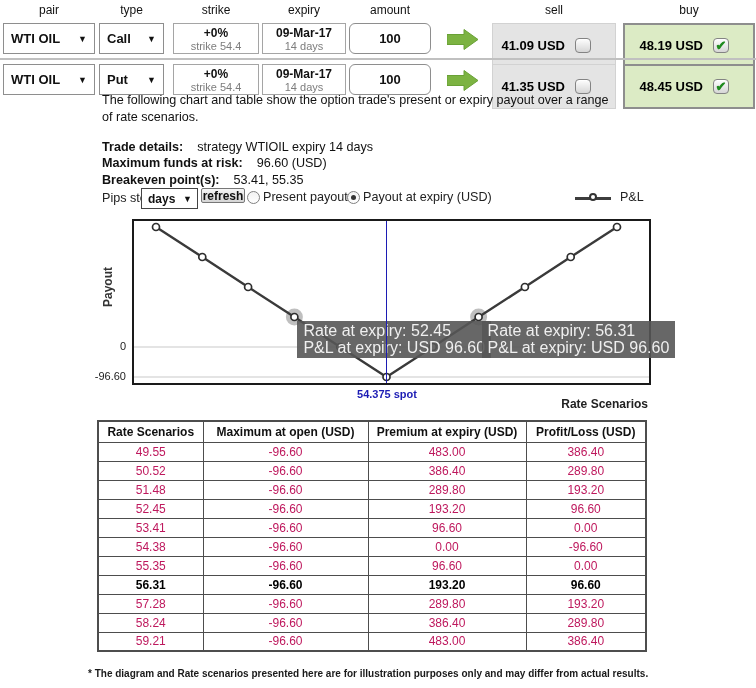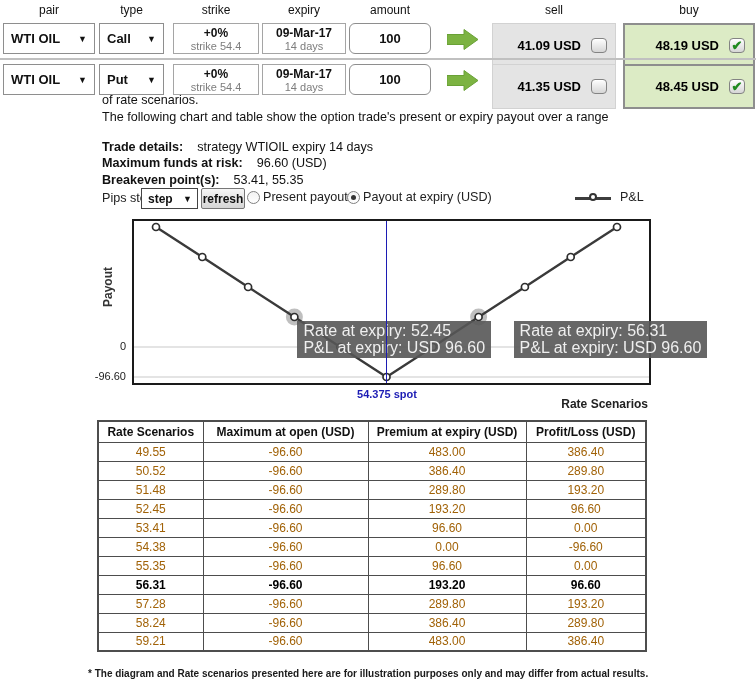--- a/index.html
+++ b/index.html
@@ -24,21 +24,21 @@
   .amount-box { display:flex; align-items:center; justify-content:center;
     font-weight:bold; font-size:13px;border-radius:6px; }
   .pair-box { left:3px;  width:92px; }
   .type-box { left:99px; width:65px; }
   .strike-box { left:173px; width:86px; }
   .expiry-box { left:262px; width:84px; }
   .amount-box { left:349px; width:82px; }
   .arrow-wrap { position:absolute; left:447px; width:32px; height:21px; }
   .row1 .arrow-wrap { top:29px; } .row2 .arrow-wrap { top:70px; }
   .price-btn { position:absolute; height:45px; display:flex; align-items:center;
-    justify-content:flex-end; gap:10px; padding-right:8px; cursor:pointer; }
+    justify-content:flex-end; gap:10px; padding-right:24px; cursor:pointer; }
   .row1 .price-btn { top:23px; } .row2 .price-btn { top:64px; }
   .sell-btn { left:492px; width:124px; background:var(--sell_bg); border:1px solid #d2d2d2; }
   .buy-btn  { left:623px; width:132px; background:var(--buy_bg);  border:2px solid #8e8e8e; }
   .price { font-weight:bold; font-size:13px; color:#000; }
   .toggle { width:16px; height:15px; border:1px solid #838383; border-radius:4px;
     background:linear-gradient(180deg,#fefefe,#d6d6d6);
     box-shadow:inset 0 1px 0 #fff; display:flex; align-items:center; justify-content:center; }
   .toggle.checked { color:#1f8a1f; font-size:13px; font-weight:bold; line-height:13px; }
   .divider { position:absolute; left:0; top:58px; width:756px; height:2px; background:#c0c0c0; }
 
@@ -49,21 +49,21 @@
     line-height:16.3px; color:#111; }
   .details b { font-weight:bold; }
   .details .val { margin-left:14px; }
 
   
   .ctl-label { position:absolute; left:102px; top:191px; font-size:12.6px; color:#222; }
   .pips-select { position:absolute; left:141px; top:188px; width:57px; height:21px;
     border:1px solid #444; background:#fff; display:flex; align-items:center;
     padding:0 5px 0 6px; cursor:pointer; }
   .pips-select .txt { font-weight:bold; font-size:12px; }
-  .refresh-btn { position:absolute; left:201px; top:188px; width:44px; height:21px;
+  .refresh-btn { position:absolute; left:201px; top:188px; width:44px; height:15px;
     border:1px solid #777; border-radius:2px; background:linear-gradient(180deg,#f6f6f6,#d5d5d5);
     font-weight:bold; font-size:12px; display:flex; align-items:center; justify-content:center;
     cursor:pointer; }
   .radio { position:absolute; top:191px; width:13px; height:13px; border-radius:50%;
     border:1px solid #808080; background:linear-gradient(180deg,#f2f2f2,#fff); cursor:pointer; }
   .radio .dot { display:block; width:5px; height:5px; border-radius:50%; background:#333;
     margin:3px auto; }
   .radio-label { position:absolute; top:190px; font-size:12.6px; color:#222; }
   .legend-line { position:absolute; left:575px; top:197px; width:36px; height:3px; background:#3d3d3d; }
   .legend-marker { position:absolute; left:589px; top:193px; width:8px; height:8px;
@@ -86,21 +86,21 @@
     color:var(--spot_blue); font-weight:bold; font-size:11px; }
   .xlabel { position:absolute; left:448px; top:397px; width:200px; text-align:right;
     font-weight:bold; font-size:12px; color:#222; }
 
   
   .scenario-table { position:absolute; left:97px; top:420px; border-collapse:collapse;
     border:2px solid #4d4d4d; }
   .scenario-table th, .scenario-table td { border:1px solid #4d4d4d; text-align:center;
     font-size:12px; }
   .scenario-table th { font-weight:bold; color:#111; height:21px; }
-  .scenario-table td { color:#a16207; height:19px; }
+  .scenario-table td { color:#be185d; height:19px; }
   .scenario-table tr.bold td { font-weight:bold; color:#000; }
   .c1{width:105px;} .c2{width:165px;} .c3{width:158px;} .c4{width:120px;}
 
   .footnote { position:absolute; left:88px; top:668px; width:600px; font-weight:bold;
     font-size:10px; color:#1a1a1a; }
 </style>
 </head>
 <body>
 
 <div class="page">
@@ -175,33 +175,33 @@
       <span class="price">41.35 USD</span>
       <span class="toggle"></span>
     </div>
     <div class="price-btn buy-btn">
       <span class="price">48.45 USD</span>
       <span class="toggle checked">✔</span>
     </div>
   </div>
 
   <div class="desc">
+    <div>The following chart and table show the option trade's present or expiry payout over a range</div>
     <div>of rate scenarios.</div>
-    <div>The following chart and table show the option trade's present or expiry payout over a range</div>
   </div>
 
   <div class="details">
     <div><b>Trade details:</b><span class="val">strategy WTIOIL expiry 14 days</span></div>
     <div><b>Maximum funds at risk:</b><span class="val">96.60 (USD)</span></div>
     <div><b>Breakeven point(s):</b><span class="val">53.41, 55.35</span></div>
   </div>
 
   <div class="ctl-label">Pips step:</div>
   <div class="pips-select">
-    <span class="txt">step</span>
+    <span class="txt">days</span>
     <span class="caret">▼</span>
   </div>
   <div class="refresh-btn">refresh</div>
   <span class="radio" style="left:247px"></span>
   <span class="radio-label" style="left:263px">Present payout</span>
   <span class="radio" style="left:347px">
       <span class="dot"></span>
     </span>
   <span class="radio-label" style="left:363px">Payout at expiry (USD)</span>
   <div class="legend-line"></div>
@@ -227,21 +227,21 @@
         <circle cx="298.79089026915125" cy="126" r="3.5" fill="#fff" stroke="#2e2e2e" stroke-width="1.7"></circle>
         <circle cx="344.6045548654246" cy="96" r="3.5" fill="#fff" stroke="#2e2e2e" stroke-width="1.7"></circle>
         <circle cx="390.89544513457565" cy="66" r="3.5" fill="#fff" stroke="#2e2e2e" stroke-width="1.7"></circle>
         <circle cx="436.709109730849" cy="36" r="3.5" fill="#fff" stroke="#2e2e2e" stroke-width="1.7"></circle>
         <circle cx="483" cy="6" r="3.5" fill="#fff" stroke="#2e2e2e" stroke-width="1.7"></circle>
       </svg>
     <div class="tooltip" style="left: 163.395px; top: 100px;">
       <div>Rate at expiry: 52.45</div>
       <div>P&amp;L at expiry: USD 96.60</div>
     </div>
-    <div class="tooltip" style="left: 347.605px; top: 100px; margin-left: 32px;">
+    <div class="tooltip" style="left: 347.605px; top: 100px;">
       <div>Rate at expiry: 56.31</div>
       <div>P&amp;L at expiry: USD 96.60</div>
     </div>
     <div class="spot-line" id="spot-line" style="left: 251.761px;"></div>
   </div>
   <div class="spot-label">54.375 spot</div>
   <div class="xlabel">Rate Scenarios</div>
 
   <table class="scenario-table" id="scenario-table">
     <colgroup>

